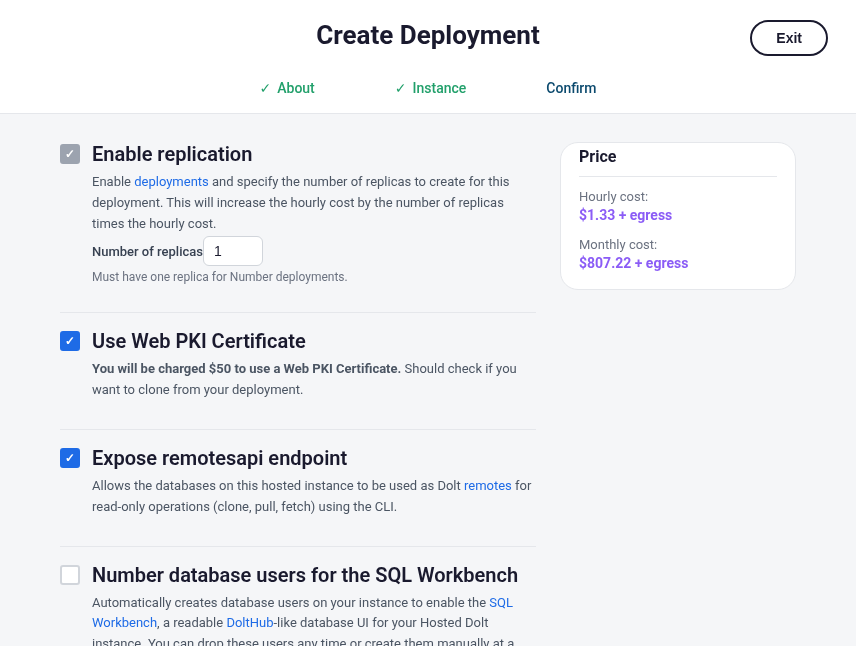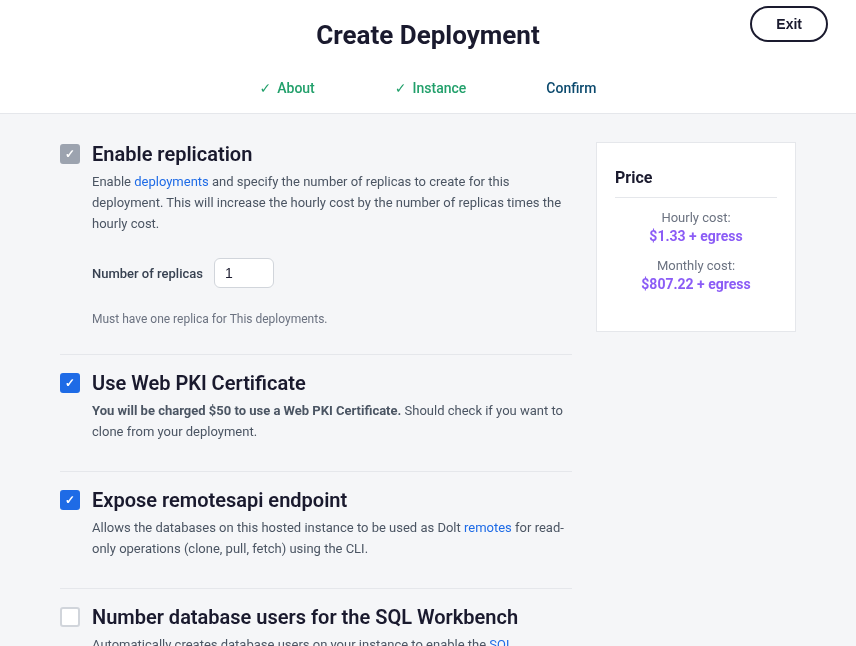--- a/index.html
+++ b/index.html
@@ -17,21 +17,21 @@
       border-bottom: 1px solid #e5e7eb;
     }
     .header h1 {
       font-size: 26px;
       font-weight: 700;
       color: #1a1a2e;
       padding-bottom: 16px;
     }
     .exit-btn {
       position: absolute;
-      top: 6px;
+      top: 20px;
       right: 28px;
       border: 2px solid #1a1a2e;
       border-radius: 24px;
       background: #fff;
       padding: 8px 24px;
       font-size: 14px;
       font-weight: 600;
       cursor: pointer;
       color: #1a1a2e;
     }
@@ -122,22 +122,22 @@
     }
     .option-desc {
       font-size: 13px;
       color: #4b5563;
       line-height: 1.6;
     }
     .option-desc a { color: #1e6be6; text-decoration: none; }
     .replicas-row {
       display: flex;
       align-items: center;
-      gap: 11px;
-      margin: 24px 0;
+      gap: 0;
+      margin: 2px 0;
     }
     .replicas-label {
       font-size: 13px;
       color: #374151;
       font-weight: 500;
     }
     .replicas-input {
       border: 1px solid #d1d5db;
       border-radius: 6px;
       padding: 6px 10px;
@@ -149,39 +149,38 @@
       font-size: 12px;
       color: #6b7280;
       margin-top: 4px;
     }
     .divider {
       border: none;
       border-top: 1px solid #e5e7eb;
       margin: 16px 0;
     }
     .price-panel {
-      width: 200px;
+      width: 236px;
       flex-shrink: 0;
       background: #fff;
       border: 1px solid #e5e7eb;
-      border-radius: 0;
-      padding: 25px 18px;
+      border-radius: 18px;
+      padding: 4px 18px;
       align-self: flex-start;
     }
     .price-title {
       font-size: 16px;
       font-weight: 700;
       color: #1a1a2e;
       margin-bottom: 12px;
       padding-bottom: 10px;
       border-bottom: 1px solid #e5e7eb;
     }
     .price-row {
       margin-bottom: 14px;
-      text-align: center;
     }
     .price-label {
       font-size: 13px;
       color: #6b7280;
       margin-bottom: 3px;
     }
     .price-value {
       font-size: 14px;
       font-weight: 700;
       color: #8b5cf6;
@@ -217,21 +216,21 @@
       </div>
       <div class="option-content">
         <div class="option-title">Enable replication</div>
         <div class="option-desc">
           Enable <a href="#">deployments</a> and specify the number of replicas to create for this deployment. This will increase the hourly cost by the number of replicas times the hourly cost.
         </div>
         <div class="replicas-row">
           <span class="replicas-label">Number of replicas</span>
           <input class="replicas-input" type="number" value="1" style="">
         </div>
-        <div class="replicas-hint">Must have one replica for This deployments.</div>
+        <div class="replicas-hint">Must have one replica for Number deployments.</div>
       </div>
     </div>
 
     <hr class="divider">
 
     <div class="option-row">
       <div class="checkbox-area">
         <div class="checkbox-custom checked"></div>
       </div>
       <div class="option-content">

